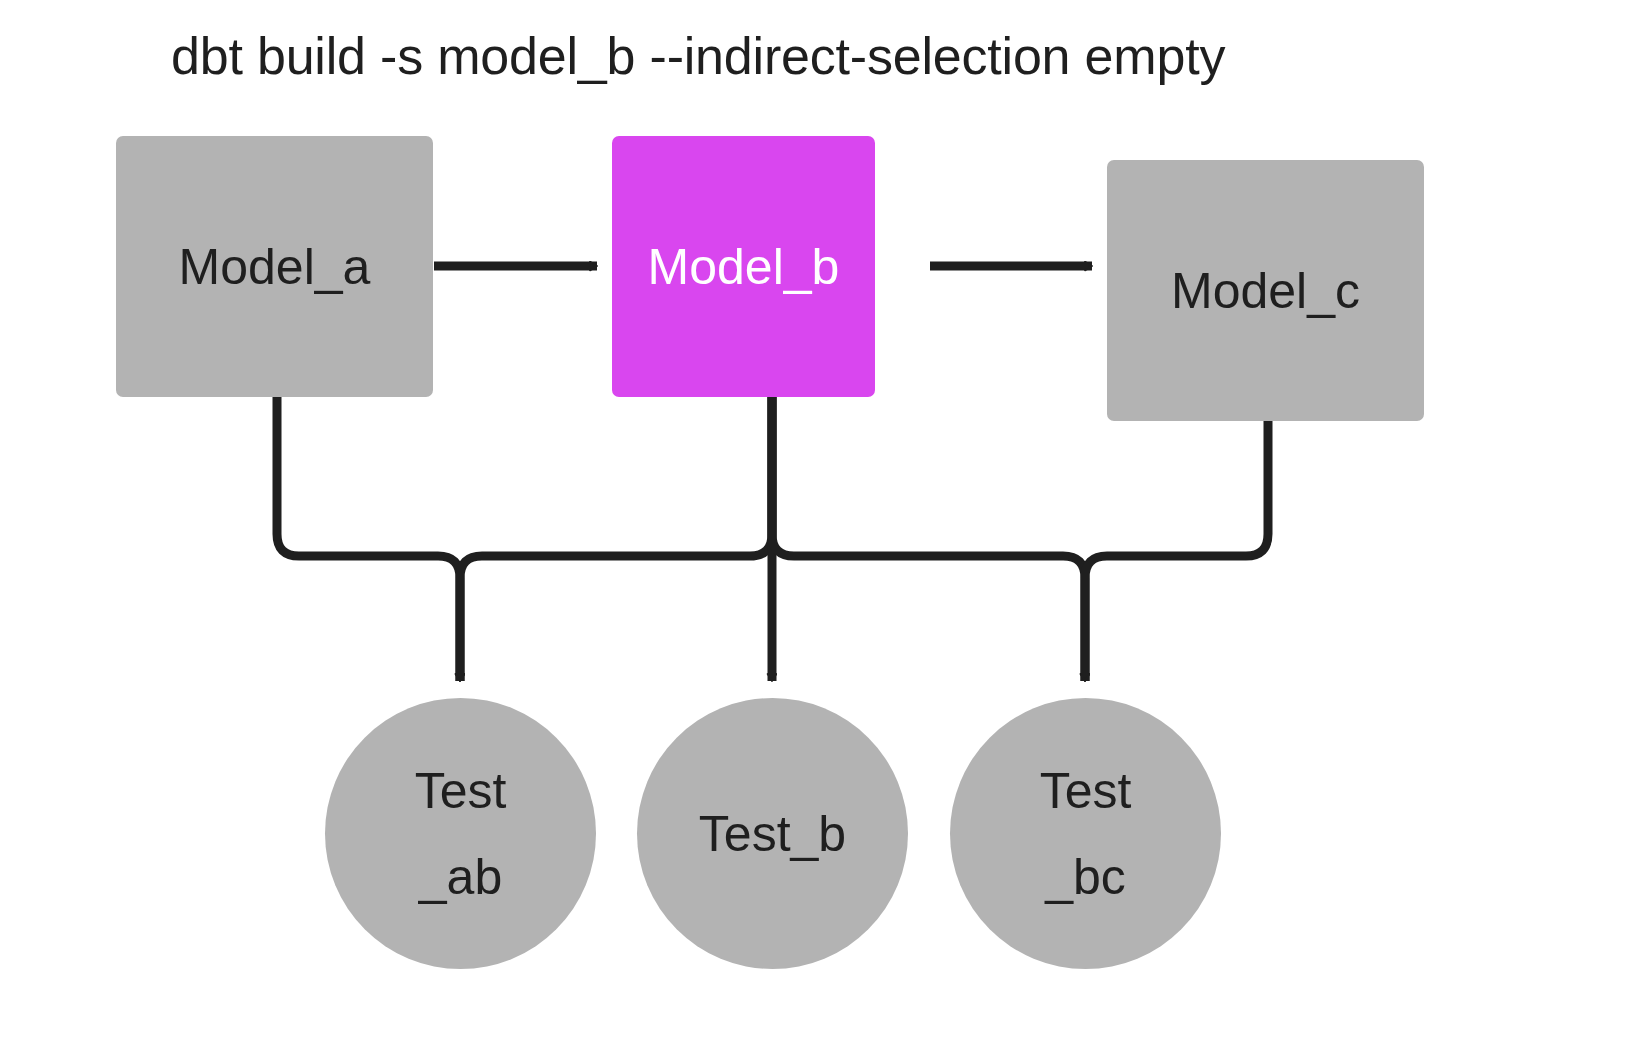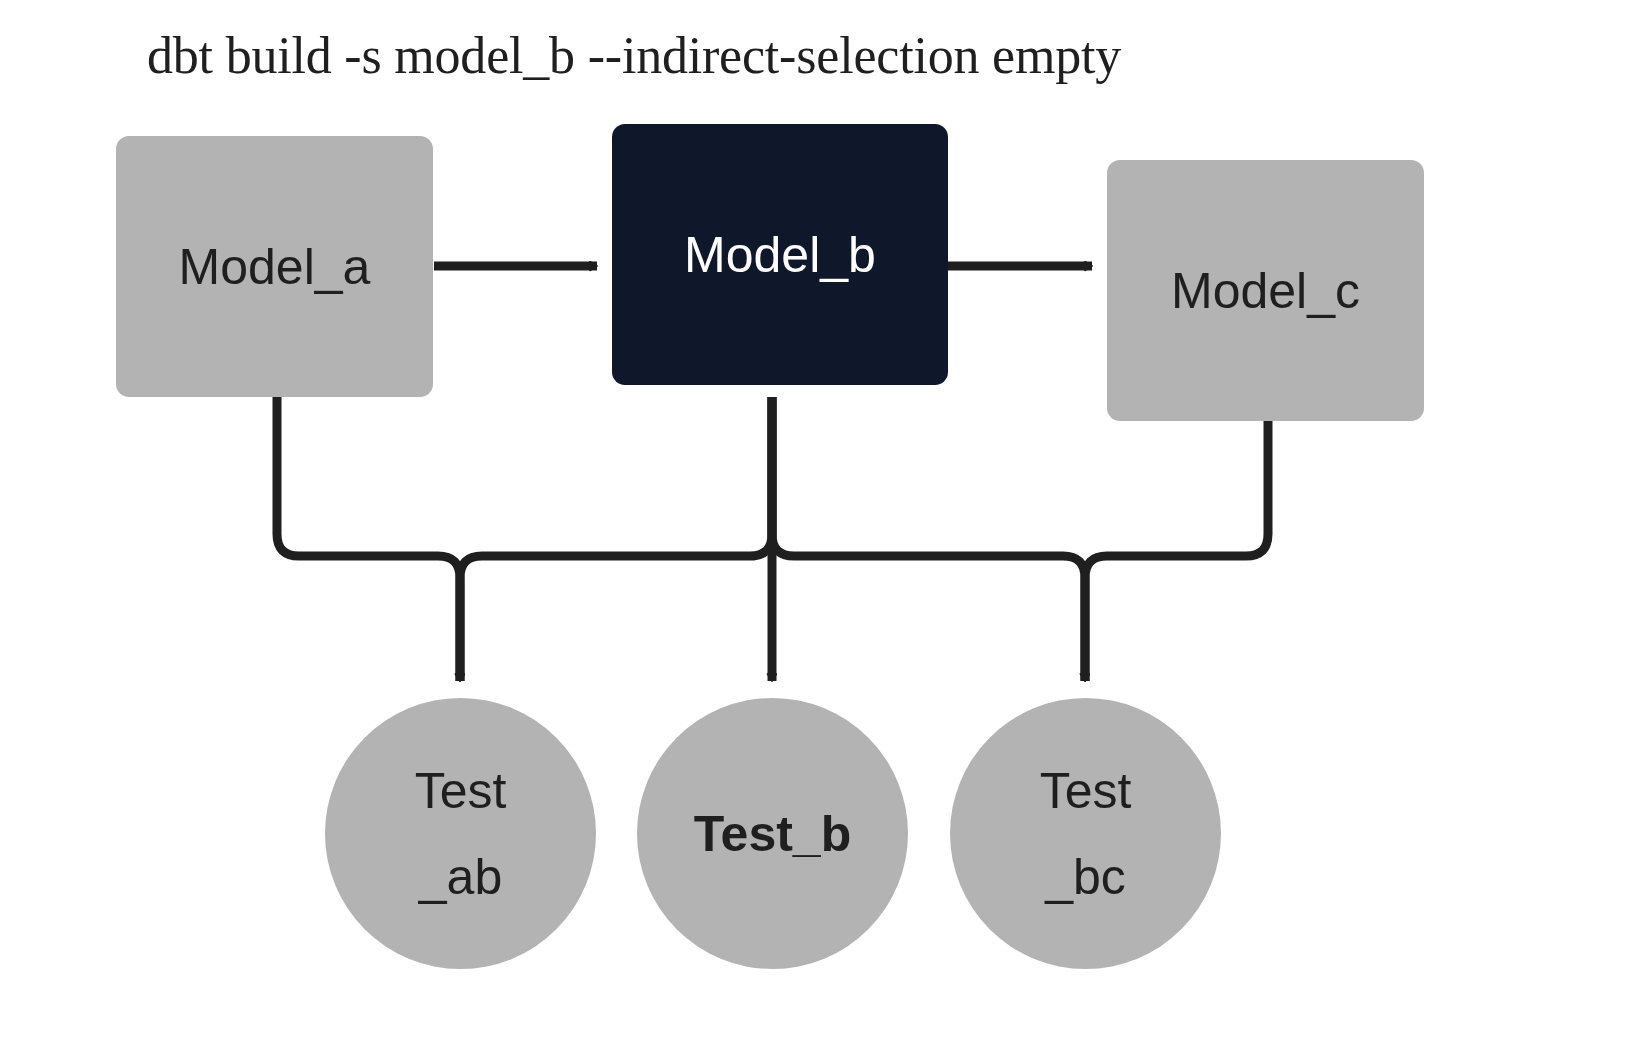--- a/index.html
+++ b/index.html
@@ -34,39 +34,39 @@
     justify-content: center;
     text-align: center;
     box-sizing: border-box;
     color: #1f1f1f;
     font-size: 50px;
     line-height: 1.72;
     letter-spacing: 0px;
     white-space: pre-line;
   }
   .node-box {
-    border-radius: 13px;
+    border-radius: 7px;
   }
   .node-circle {
     border-radius: 50%;
   }
   .title {
     position: absolute;
     color: #1f1f1f;
     font-size: 52px;
     letter-spacing: -0.2px;
     white-space: nowrap;
   }
 </style>
 </head>
 <body>
 
 <div id="canvas">
 
-  <div class="title" style="left:147px; top:26px;font-family:Liberation Serif, serif;">dbt build -s model_b --indirect-selection empty</div>
+  <div class="title" style="left:171px; top:26px;">dbt build -s model_b --indirect-selection empty</div>
 
   <svg id="edge-layer" viewBox="0 0 1630 1060">
     <defs>
       <marker id="arrowhead" markerWidth="14" markerHeight="14" refX="7.6" refY="5" orient="auto" markerUnits="userSpaceOnUse">
         <path d="M 0.6 0.6 L 7.6 5 L 0.6 9.4" fill="none" stroke="#1f1f1f" stroke-width="1.75" stroke-linecap="round" stroke-linejoin="round"></path>
       </marker>
     </defs>
 
     <g fill="none" stroke="#1f1f1f" stroke-width="9" stroke-linecap="butt" stroke-linejoin="round">
 
@@ -85,34 +85,34 @@
       <path d="M 772 397 L 772 534 Q 772 556 794 556 L 1063 556 Q 1085 556 1085 578 L 1085 681" marker-end="url(#arrowhead)"></path>
 
       <path d="M 1268 397 L 1268 534 Q 1268 556 1246 556 L 1107 556 Q 1085 556 1085 578 L 1085 681" marker-end="url(#arrowhead)"></path>
     </g>
   </svg>
 
   <div class="node node-box" style="left:116px; top:136px; width:317px; height:261px; background:#b3b3b3; color:#1f1f1f;">
     <span>Model_a</span>
   </div>
 
-  <div class="node node-box" style="left:612px; top:124px; width:336px; height:261px; background:#0f172a; color:#ffffff;">
+  <div class="node node-box" style="left:612px; top:136px; width:263px; height:261px; background:#d946ef; color:#ffffff;">
     <span>Model_b</span>
   </div>
 
   <div class="node node-box" style="left:1107px; top:136px; width:317px; height:261px; background:#b3b3b3; color:#1f1f1f;margin-top:24px;">
     <span>Model_c</span>
   </div>
 
   <div class="node node-circle" style="left:325px; top:698px; width:271px; height:271px; background:#b3b3b3; color:#1f1f1f;">
     <span>Test
 _ab</span>
   </div>
 
-  <div class="node node-circle" style="left:637px; top:698px; width:271px; height:271px; background:#b3b3b3; color:#1f1f1f;font-weight:bold;">
+  <div class="node node-circle" style="left:637px; top:698px; width:271px; height:271px; background:#b3b3b3; color:#1f1f1f;">
     <span>Test_b</span>
   </div>
 
   <div class="node node-circle" style="left:950px; top:698px; width:271px; height:271px; background:#b3b3b3; color:#1f1f1f;">
     <span>Test
 _bc</span>
   </div>
 
 </div>
 

